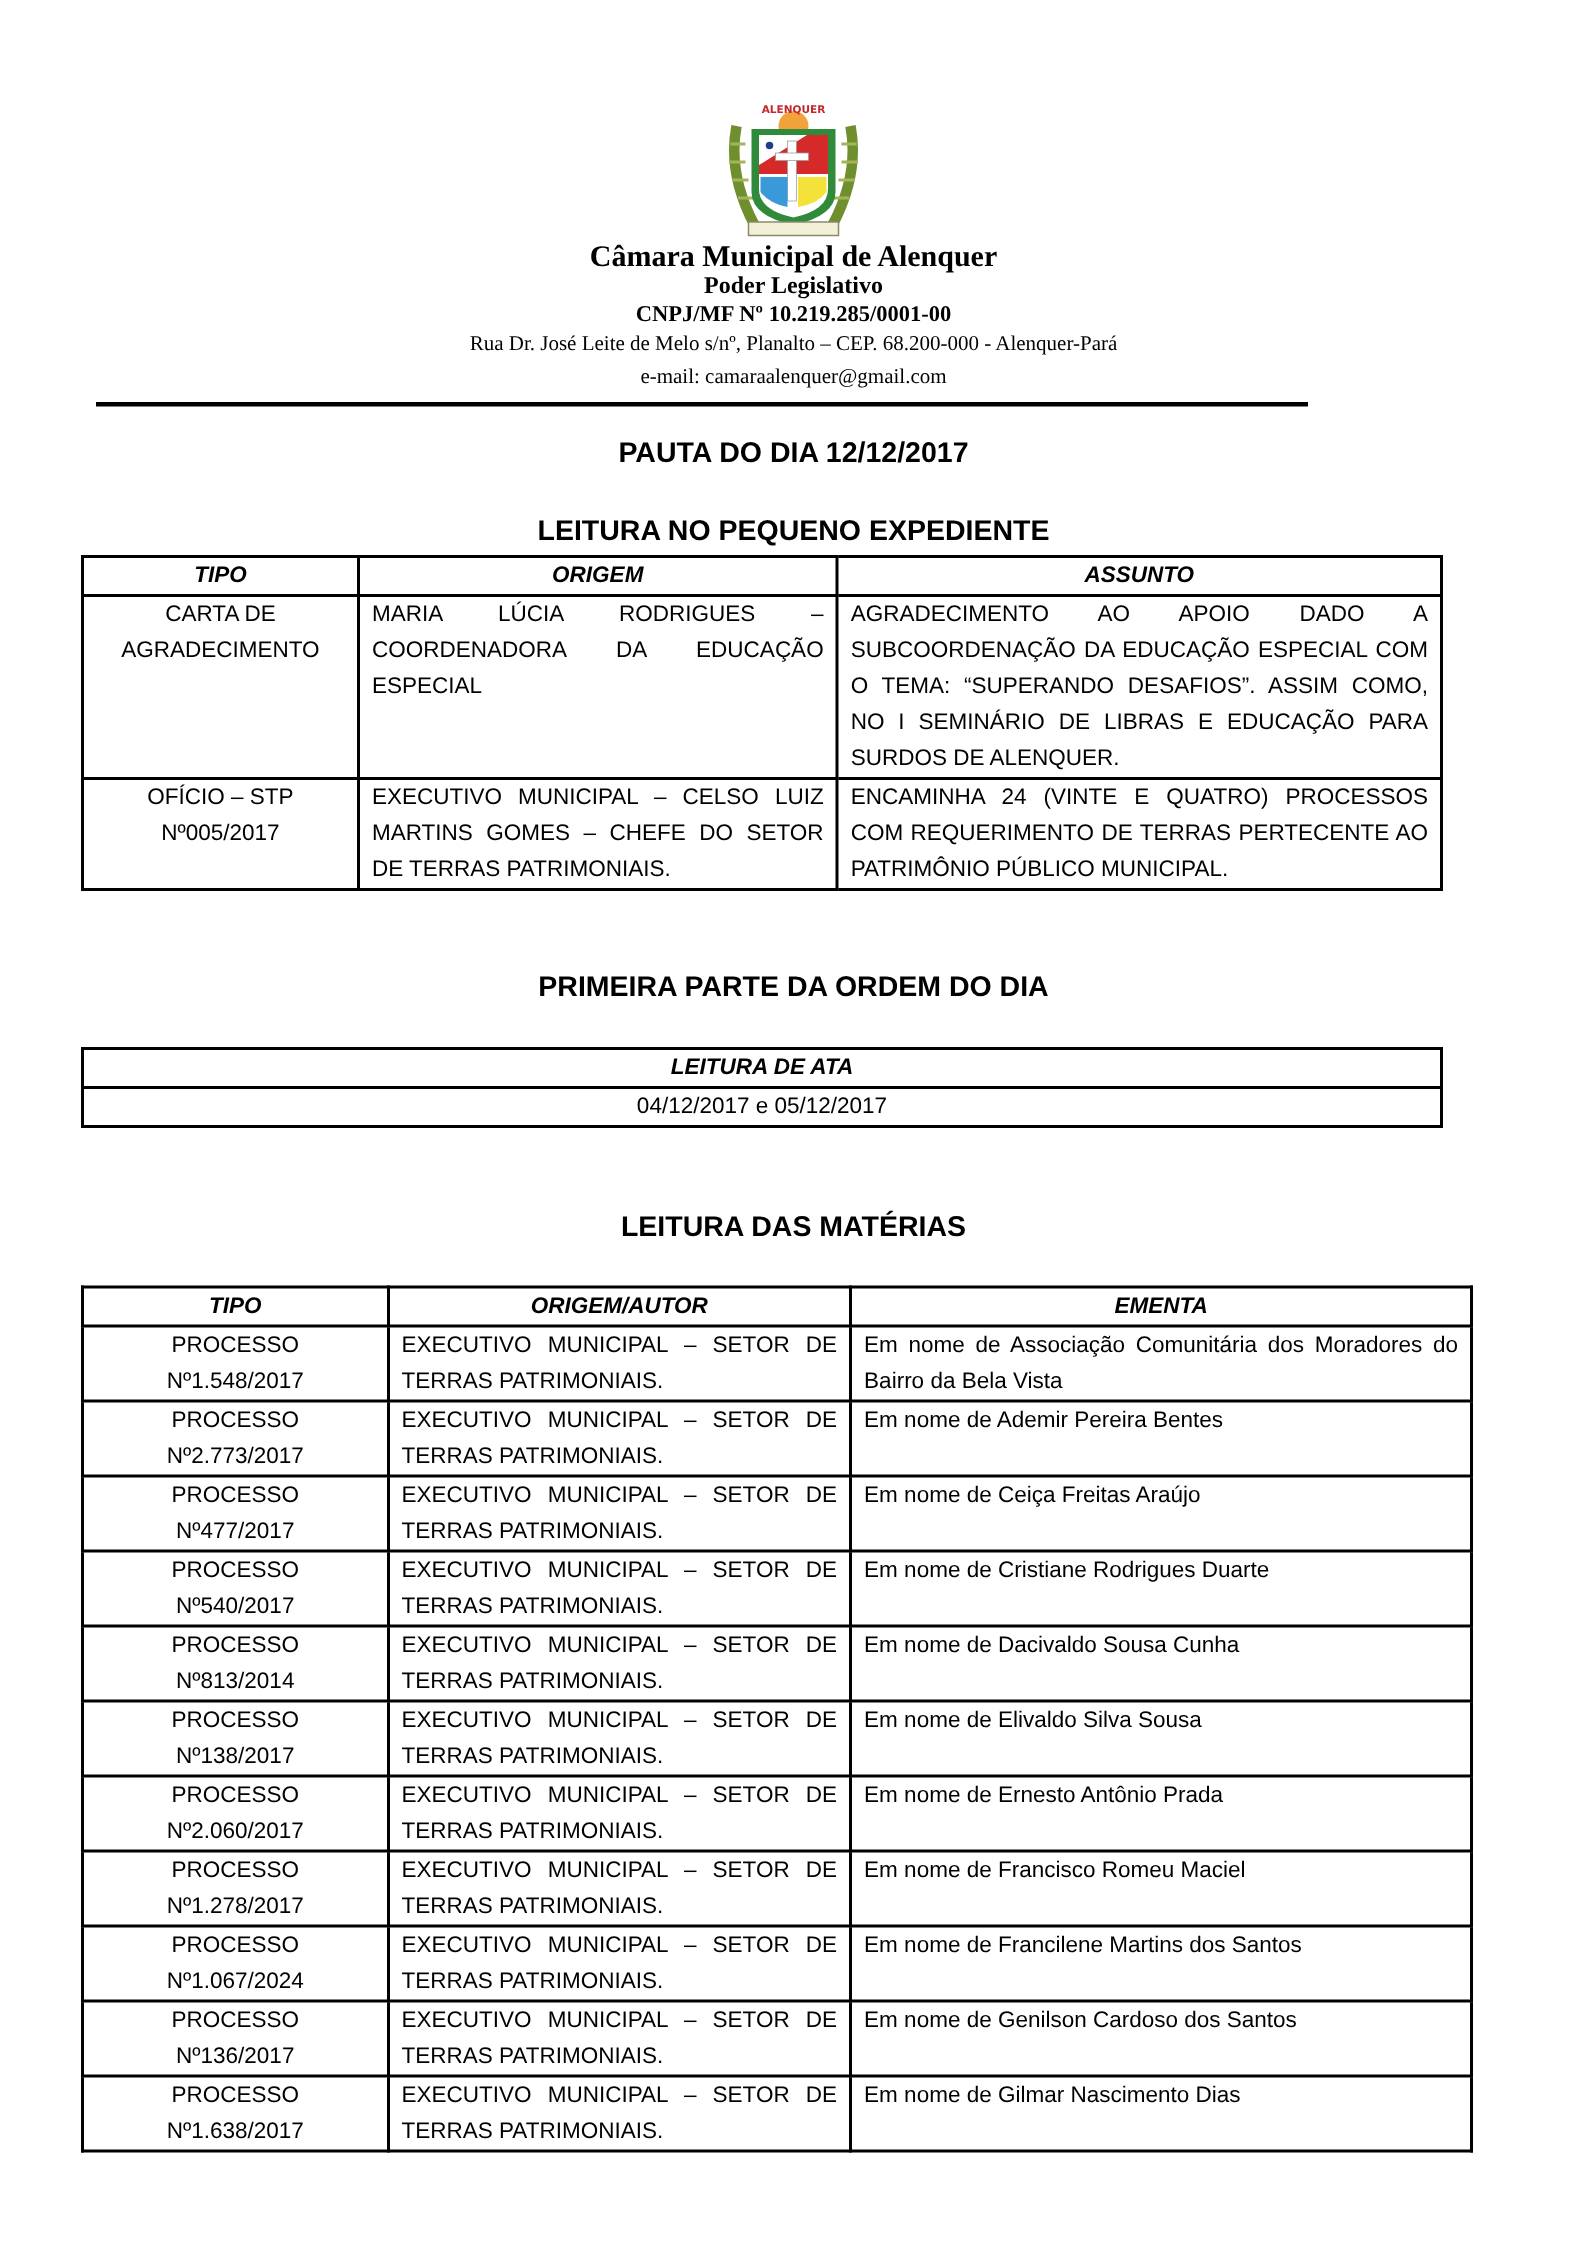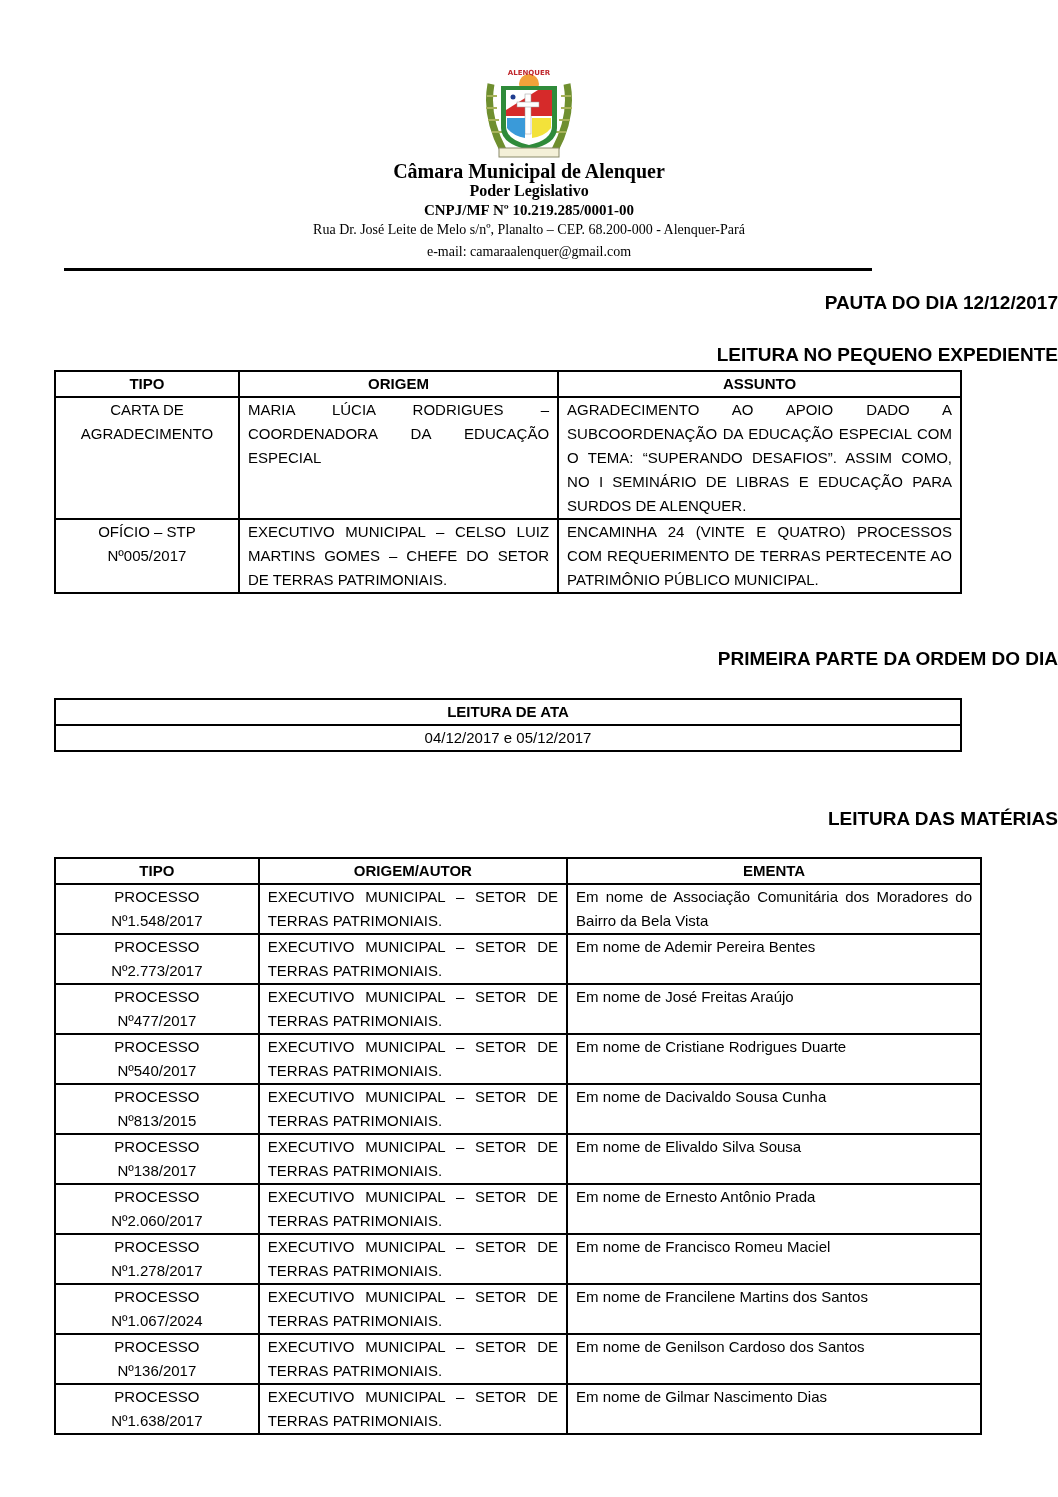--- a/index.html
+++ b/index.html
@@ -10,25 +10,25 @@
   .logo { position: absolute; left: 483px; top: 66px; width: 92px; height: 96px; }
 
   .hdr { position: absolute; left: 0; width: 1058px; text-align: center; }
   .hdr-title { top: 160px; font-size: 20px; font-weight: bold; }
   .hdr-sub { top: 182px; font-size: 16px; font-weight: bold; }
   .hdr-cnpj { top: 202px; font-size: 15px; font-weight: bold; }
   .hdr-addr { top: 222px; font-size: 14px; }
   .hdr-mail { top: 244px; font-size: 14px; }
   .hdr-rule { position: absolute; left: 64px; top: 268px; width: 808px; height: 3px; background: #000; }
 
-  .sec-title { position: absolute; left: 0; width: 1058px; text-align: right; font-weight: bold; font-size: 19px; }
+  .sec-title { position: absolute; left: 0; width: 1058px; text-align: center; font-weight: bold; font-size: 19px; }
 
   table.doc { position: absolute; border-collapse: collapse; font-size: 15px; }
   table.doc td, table.doc th { border: 2px solid #000; padding: 0 8px; vertical-align: top; line-height: 24px; }
-  table.doc th { font-weight: bold; text-align: center; }
+  table.doc th { font-weight: bold; text-align: center; font-style: italic; }
   .center { text-align: center; }
   .justify { text-align: justify; text-align-last: left; }
 </style>
 </head>
 <body class="sans">
 
 <div class="logo">
   <svg width="92" height="96" viewBox="0 0 92 96">
 
     <path d="M8 18 Q2 50 20 84" stroke="#6f8f2f" stroke-width="7" fill="none"></path>
@@ -128,34 +128,34 @@
         </td>
     <td class="justify">EXECUTIVO MUNICIPAL – SETOR DE TERRAS PATRIMONIAIS.</td>
     <td class="justify">Em nome de Ademir Pereira Bentes</td>
   </tr>
   <tr>
     <td class="center">
           <div>PROCESSO</div>
           <div>Nº477/2017</div>
         </td>
     <td class="justify">EXECUTIVO MUNICIPAL – SETOR DE TERRAS PATRIMONIAIS.</td>
-    <td class="justify">Em nome de José Freitas Araújo</td>
+    <td class="justify">Em nome de Ceiça Freitas Araújo</td>
   </tr>
   <tr>
     <td class="center">
           <div>PROCESSO</div>
           <div>Nº540/2017</div>
         </td>
     <td class="justify">EXECUTIVO MUNICIPAL – SETOR DE TERRAS PATRIMONIAIS.</td>
     <td class="justify">Em nome de Cristiane Rodrigues Duarte</td>
   </tr>
   <tr>
     <td class="center">
           <div>PROCESSO</div>
-          <div>Nº813/2015</div>
+          <div>Nº813/2014</div>
         </td>
     <td class="justify">EXECUTIVO MUNICIPAL – SETOR DE TERRAS PATRIMONIAIS.</td>
     <td class="justify">Em nome de Dacivaldo Sousa Cunha</td>
   </tr>
   <tr>
     <td class="center">
           <div>PROCESSO</div>
           <div>Nº138/2017</div>
         </td>
     <td class="justify">EXECUTIVO MUNICIPAL – SETOR DE TERRAS PATRIMONIAIS.</td>

